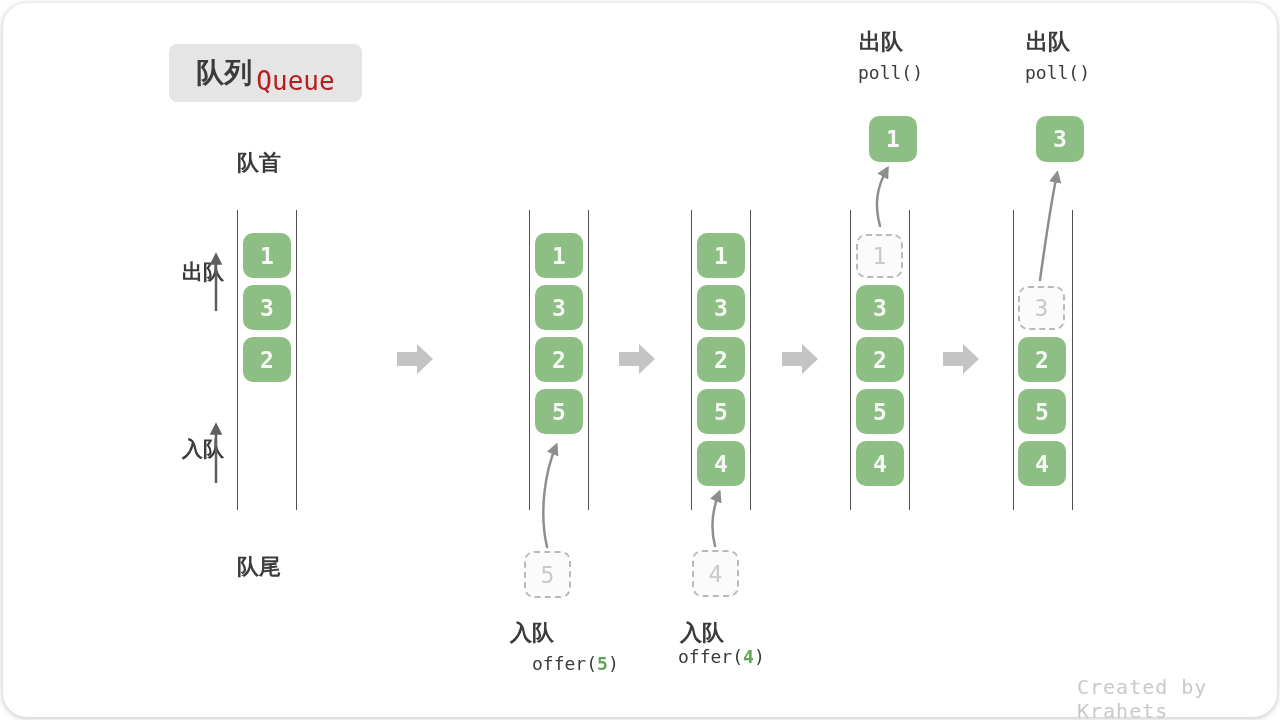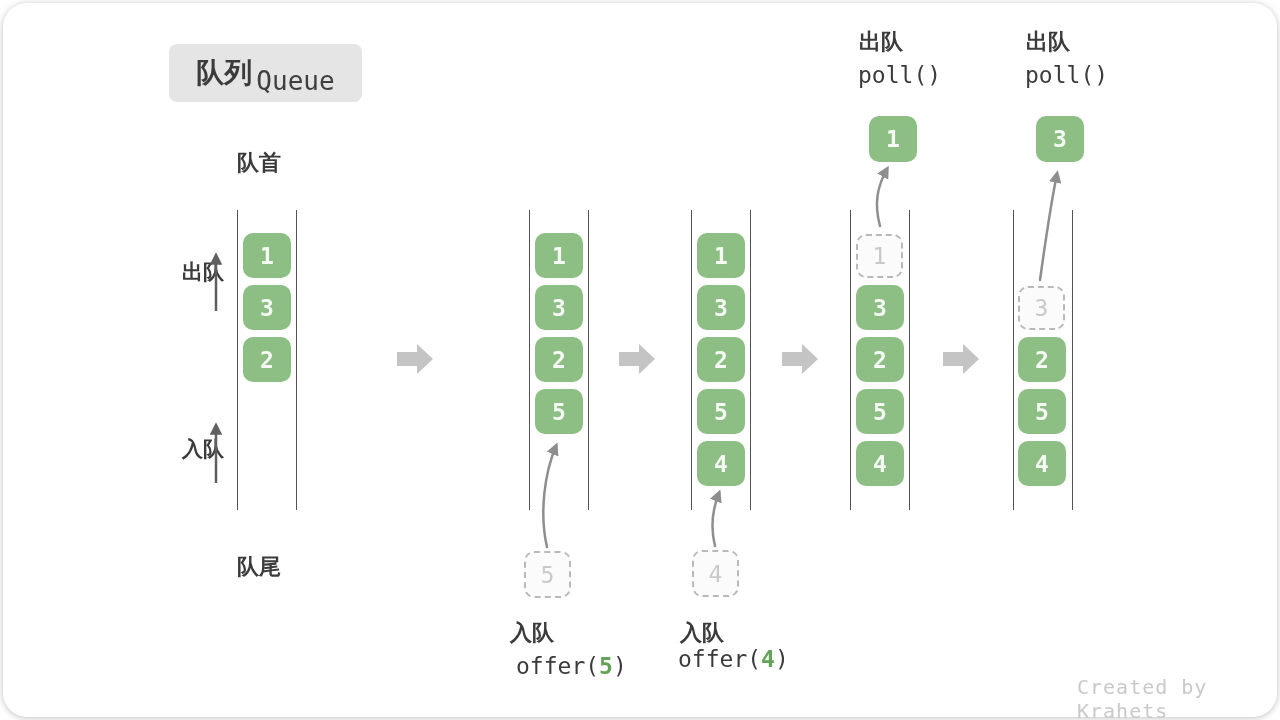--- a/index.html
+++ b/index.html
@@ -3,30 +3,30 @@
 <meta charset="utf-8">
 <style>
   html,body{margin:0;padding:0;background:#ffffff;}
   #stage{position:relative;width:1280px;height:720px;font-family:"DejaVu Sans",sans-serif;overflow:hidden;}
   #card{position:absolute;inset:3px;background:#ffffff;border-radius:24px;box-shadow:0 1px 6px rgba(0,0,0,.25);}
   .abs{position:absolute;}
   .cjk{font-weight:700;color:var(--ink);}
   .mono{font-family:"DejaVu Sans Mono",monospace;color:var(--ink);}
   .badge{display:flex;align-items:center;justify-content:center;gap:4px;background:var(--badge-bg);border-radius:8px;}
   .badge .zh{font-size:28px;font-weight:700;color:var(--ink);}
-  .badge .en{font-family:"DejaVu Sans Mono",monospace;font-size:26px;color:#404040;margin-top:15px;}
+  .badge .en{font-family:"DejaVu Sans Mono",monospace;font-size:26px;color:#b91c1c;margin-top:15px;}
   .channel{position:absolute;top:210px;height:300px;border-left:1.5px solid var(--line);border-right:1.5px solid var(--line);}
   .qbox{position:absolute;width:48px;height:45px;border-radius:10px;background:var(--green);
         color:#f6faf4;display:flex;align-items:center;justify-content:center;
         font-family:"DejaVu Sans Mono",monospace;font-weight:700;font-size:23px;}
   .qbox.dashed{background:#fbfbfb;border:2.5px dashed var(--dash-border);color:var(--dash-text);font-weight:400;
         width:43px;height:40px;}
   .side-label{font-size:21px;}
   .col-label{font-size:22px;}
-  .code-label{font-size:23px;}
+  .code-label{font-size:18px;}
   .code-label .arg{color:var(--green-dark);font-weight:700;}
   .watermark{font-family:"DejaVu Sans Mono",monospace;font-size:20px;color:var(--watermark);letter-spacing:1px;}
   svg{display:block;}
   #arrow-layer{position:absolute;inset:0;pointer-events:none;}
   .center{text-align:left;}
 </style>
 </head>
 <body>
 
 <div id="stage">
@@ -80,21 +80,21 @@
 
   <div class="qbox dashed" style="left:524px;top:551px;width:43px;height:43px;">5</div>
   <div class="qbox dashed" style="left:692px;top:550px;width:43px;height:43px;">4</div>
 
   <div class="abs cjk col-label" style="left:859px;top:27px;">出队</div>
   <div class="abs mono code-label" style="left:858px;top:62px;">poll()</div>
   <div class="abs cjk col-label" style="left:1026px;top:27px;">出队</div>
   <div class="abs mono code-label" style="left:1025px;top:62px;">poll()</div>
 
   <div class="abs cjk col-label" style="left:510px;top:618px;">入队</div>
-  <div class="abs mono code-label" style="left:516px;top:653px;"><span>offer(</span><span class="arg">5</span><span>)</span></div>
+  <div class="abs mono code-label" style="left:532px;top:653px;"><span>offer(</span><span class="arg">5</span><span>)</span></div>
   <div class="abs cjk col-label" style="left:680px;top:618px;">入队</div>
   <div class="abs mono code-label" style="left:678px;top:646px;"><span>offer(</span><span class="arg">4</span><span>)</span></div>
 
   <svg class="abs" style="left:397px;top:344px;" width="36" height="30">
       <polygon points="0,8 20,8 20,0 36,15 20,30 20,22 0,22" fill="#C4C4C4"></polygon>
     </svg>
   <svg class="abs" style="left:619px;top:344px;" width="36" height="30">
       <polygon points="0,8 20,8 20,0 36,15 20,30 20,22 0,22" fill="#C4C4C4"></polygon>
     </svg>
   <svg class="abs" style="left:782px;top:344px;" width="36" height="30">

